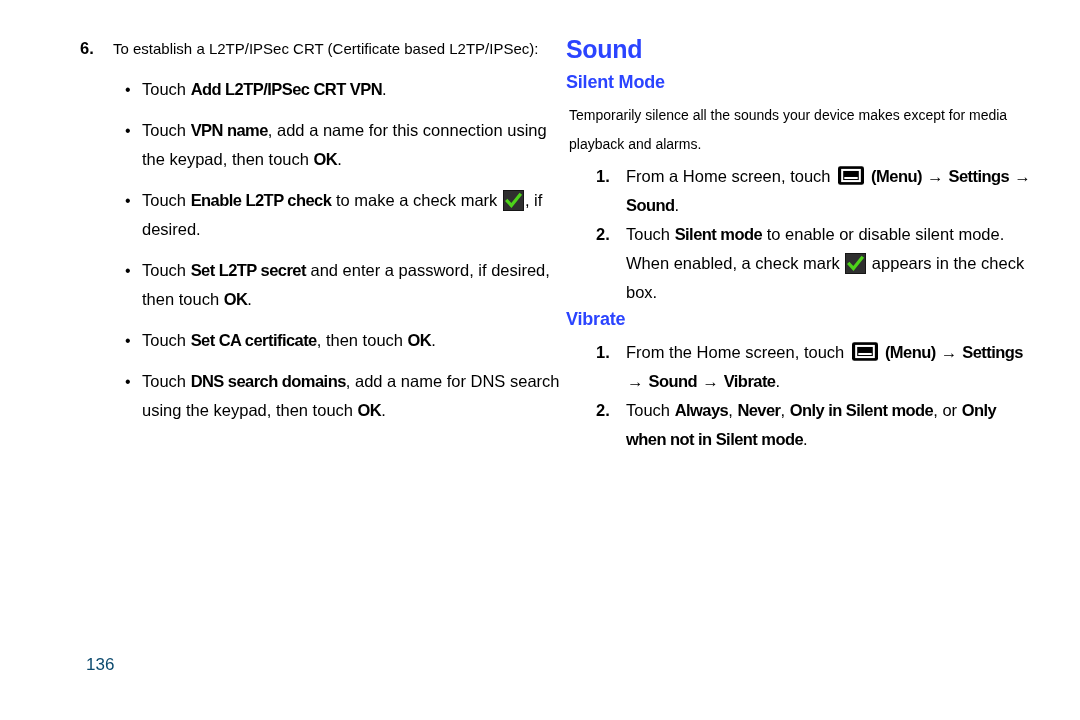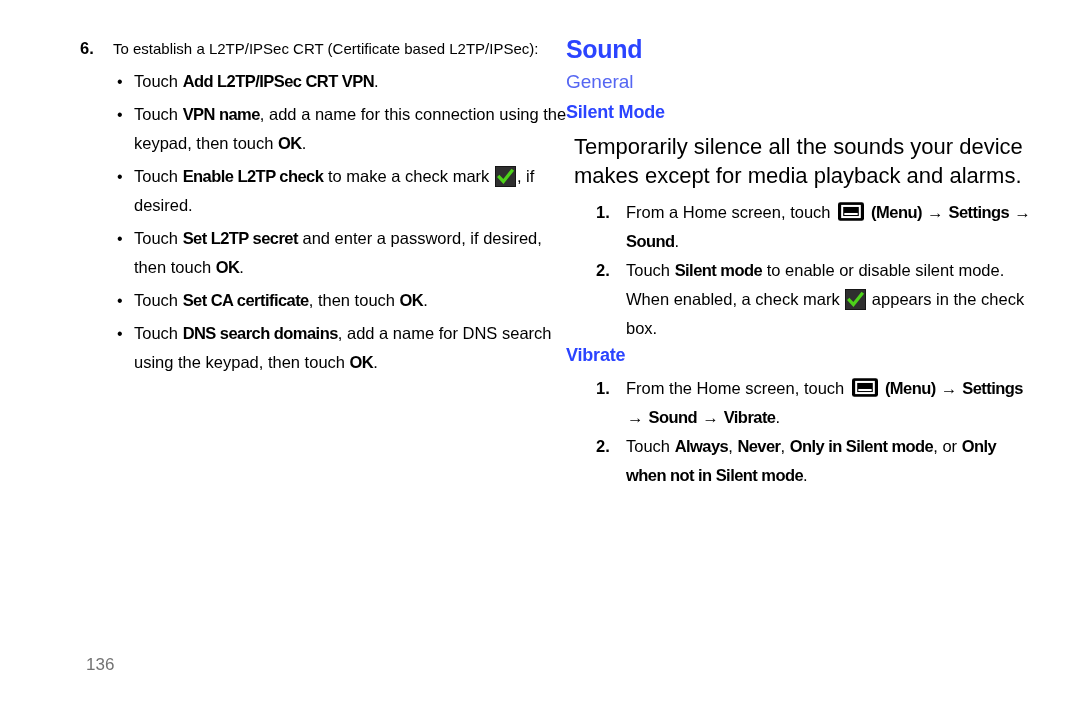--- a/index.html
+++ b/index.html
@@ -64,21 +64,21 @@
   ul.bullets {
     list-style: none;
     margin: 0;
     padding: 0 0 0 33px;
   }
   ul.bullets li {
     position: relative;
     font-size: 16.5px;
     line-height: 29px;
     padding-left: 17px;
-    margin: 4px;
+    margin: 12px;
   }
   ul.bullets li::before {
     content: "\2022";
     position: absolute;
     left: 0;
     top: 0;
     font-size: 16px;
     line-height: 29px;
   }
 
@@ -102,23 +102,23 @@
   .h-topic {
     color: #2b44ff;
     font-weight: bold;
     font-size: 18px;
     line-height: 24px;
     letter-spacing: -0.2px;
     margin: 0 0 7px 0;
     font-stretch: condensed;
   }
   .intro {
-    font-size: 22px;
-    line-height: 29px;
-    margin: 8px;
+    font-size: 14px;
+    line-height: 29px;
+    margin: 3px;
   }
 
   
   ol.steps {
     list-style: none;
     margin: 0;
     padding: 0 0 0 30px;
   }
   ol.steps > li {
     display: flex;
@@ -155,21 +155,21 @@
     padding: 0 1px;
   }
 
   
   .page-number {
     position: absolute;
     left: 86px;
     top: 655px;
     font-size: 17px;
     line-height: 20px;
-    color: #737373;
+    color: #0c4a6e;
   }
 </style>
 </head>
 <body>
 
 <div class="page">
 
   <div class="col-left">
 
     <div class="step">
@@ -187,21 +187,20 @@
         <li>Touch <b>Set L2TP secret</b> and enter a password, if desired, then touch <b>OK</b>.</li>
         <li>Touch <b>Set CA certificate</b>, then touch <b>OK</b>.</li>
         <li>Touch <b>DNS search domains</b>, add a name for DNS search using the keypad, then touch <b>OK</b>.</li>
       </ul>
   </div>
 
   <div class="col-right">
 
     <div class="h-chapter">Sound</div>
 
-    <div class="h-section">General</div>
 
     <div id="topics">
         <div>
           <div class="h-topic">Silent Mode</div>
           <p class="intro">Temporarily silence all the sounds your device makes except for media playback and alarms.</p>
           <ol class="steps">
             <li>
               <span class="n">1.</span>
               <span class="t">From a Home screen, touch <span class="ico-menu"><svg viewBox="0 0 28 20" width="26" height="19">
                     <rect x="0" y="0" width="28" height="20" rx="2.5" ry="2.5" fill="#000"></rect>

